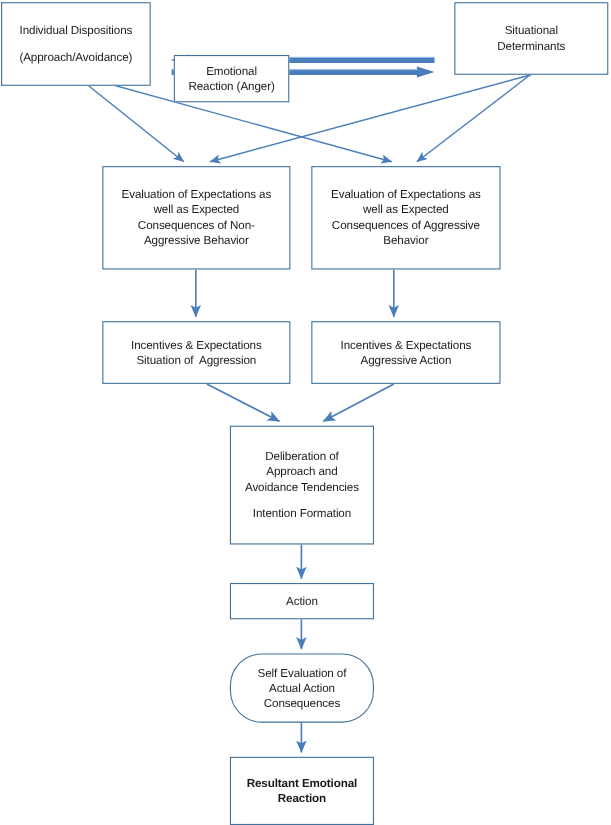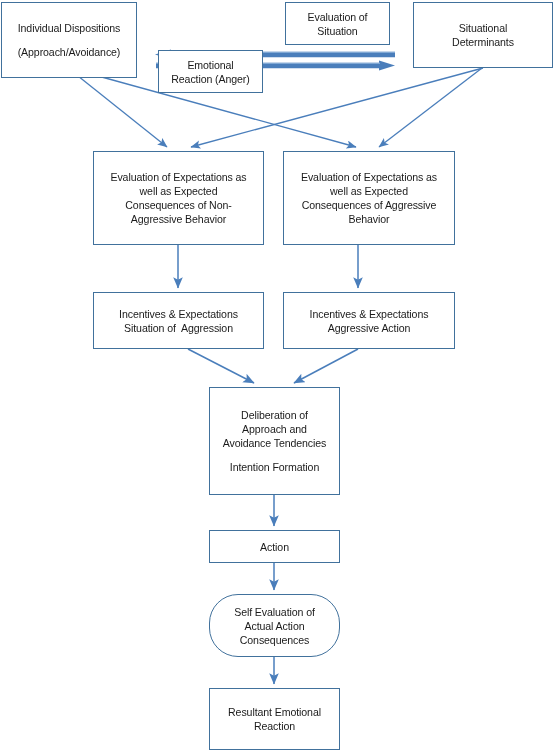--- a/index.html
+++ b/index.html
@@ -88,24 +88,20 @@
 
   <div class="node" style="left: 1px; top: 2px; width: 136px; height: 76px;">
       <span class="line">Individual Dispositions</span>
       <span class="gap"></span>
       <span class="line">(Approach/Avoidance)</span>
     </div>
   <div class="node" style="left: 158px; top: 2px; width: 105px; height: 43px; margin-top: 48px;">
       <span class="line">Emotional</span>
       <span class="line">Reaction (Anger)</span>
     </div>
-  <div class="node" style="left: 285px; top: 2px; width: 105px; height: 43px;">
-      <span class="line">Evaluation of</span>
-      <span class="line">Situation</span>
-    </div>
   <div class="node" style="left: 413px; top: 2px; width: 140px; height: 66px; text-align: center;">
       <span class="line">Situational</span>
       <span class="line">Determinants</span>
     </div>
   <div class="node" style="left: 93px; top: 151px; width: 171px; height: 94px;">
       <span class="line">Evaluation of Expectations as</span>
       <span class="line">well as Expected</span>
       <span class="line">Consequences of Non-</span>
       <span class="line">Aggressive Behavior</span>
     </div>
@@ -131,18 +127,18 @@
       <span class="line">Approach and</span>
       <span class="line">Avoidance Tendencies</span>
       <span class="gap"></span>
       <span class="line">Intention Formation</span>
     </div>
   <div class="node" style="left: 209px; top: 594px; width: 131px; height: 63px; border-radius: 29px;">
       <span class="line">Self Evaluation of</span>
       <span class="line">Actual Action</span>
       <span class="line">Consequences</span>
     </div>
-  <div class="node" style="left: 209px; top: 688px; width: 131px; height: 62px;">
+  <div class="node" style="left: 209px; top: 688px; width: 131px; height: 62px; font-weight: bold;">
       <span class="line">Resultant Emotional</span>
       <span class="line">Reaction</span>
     </div>
 
 </div>
 
 </body></html>

